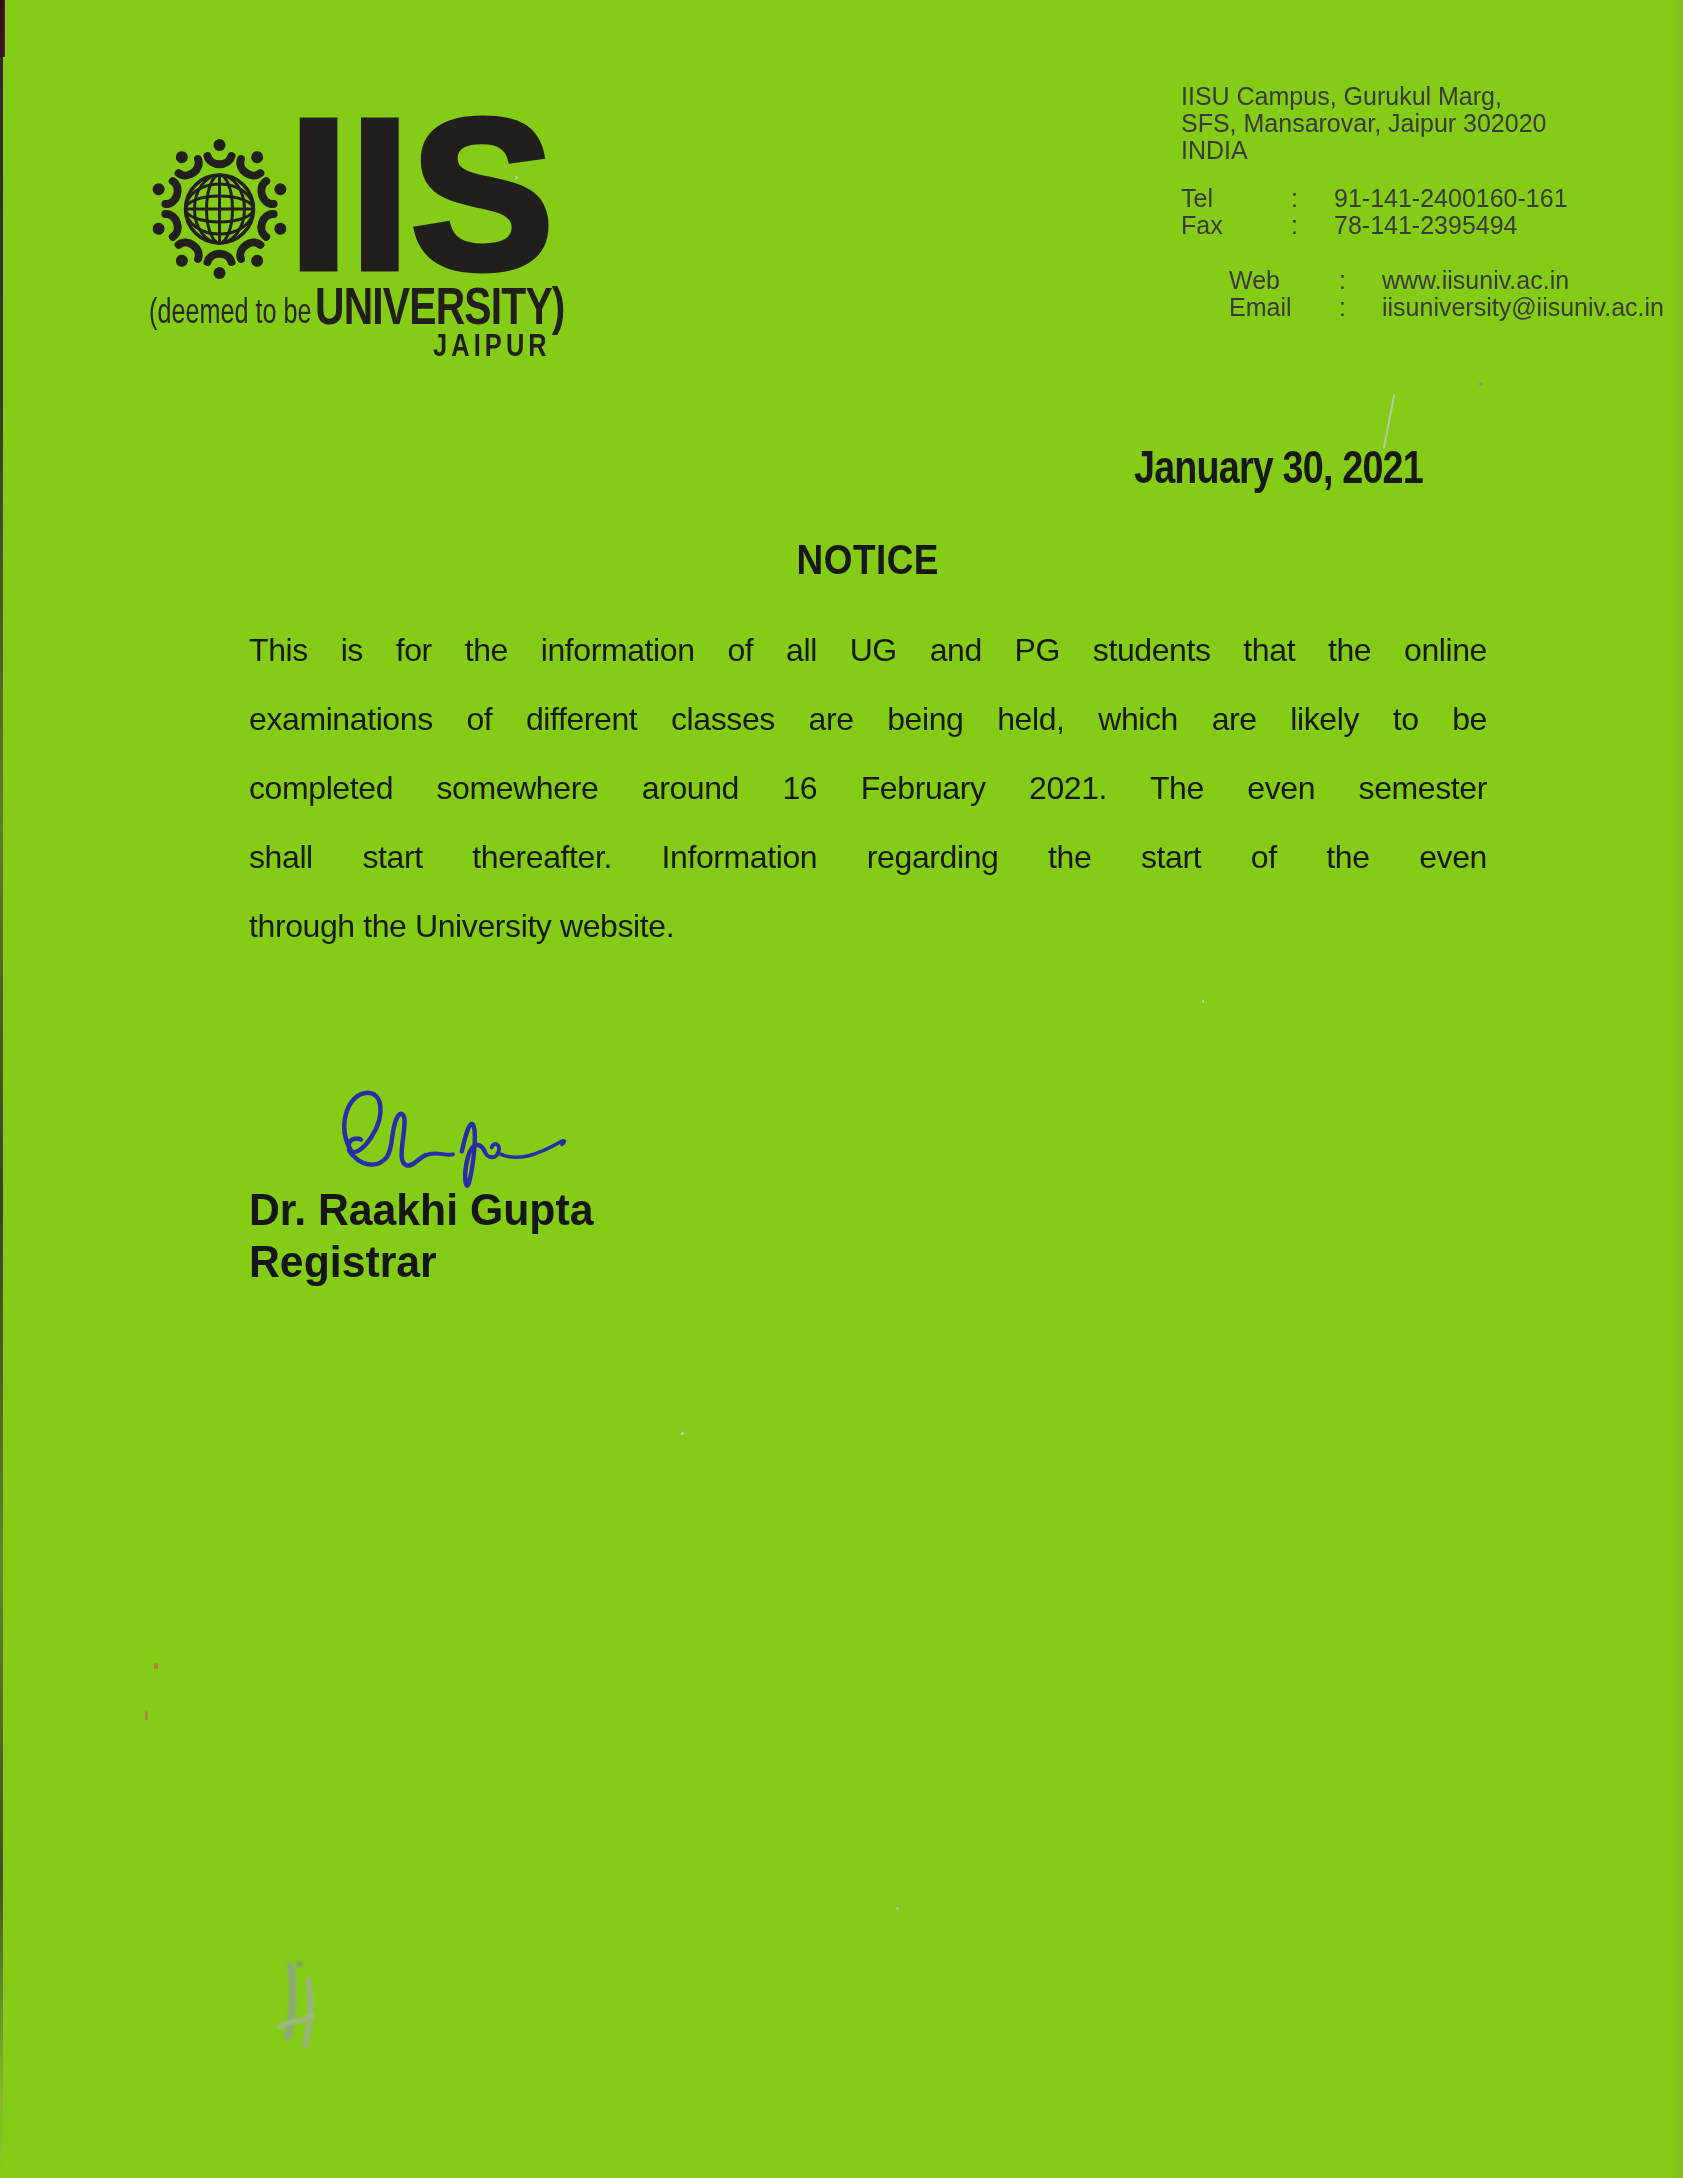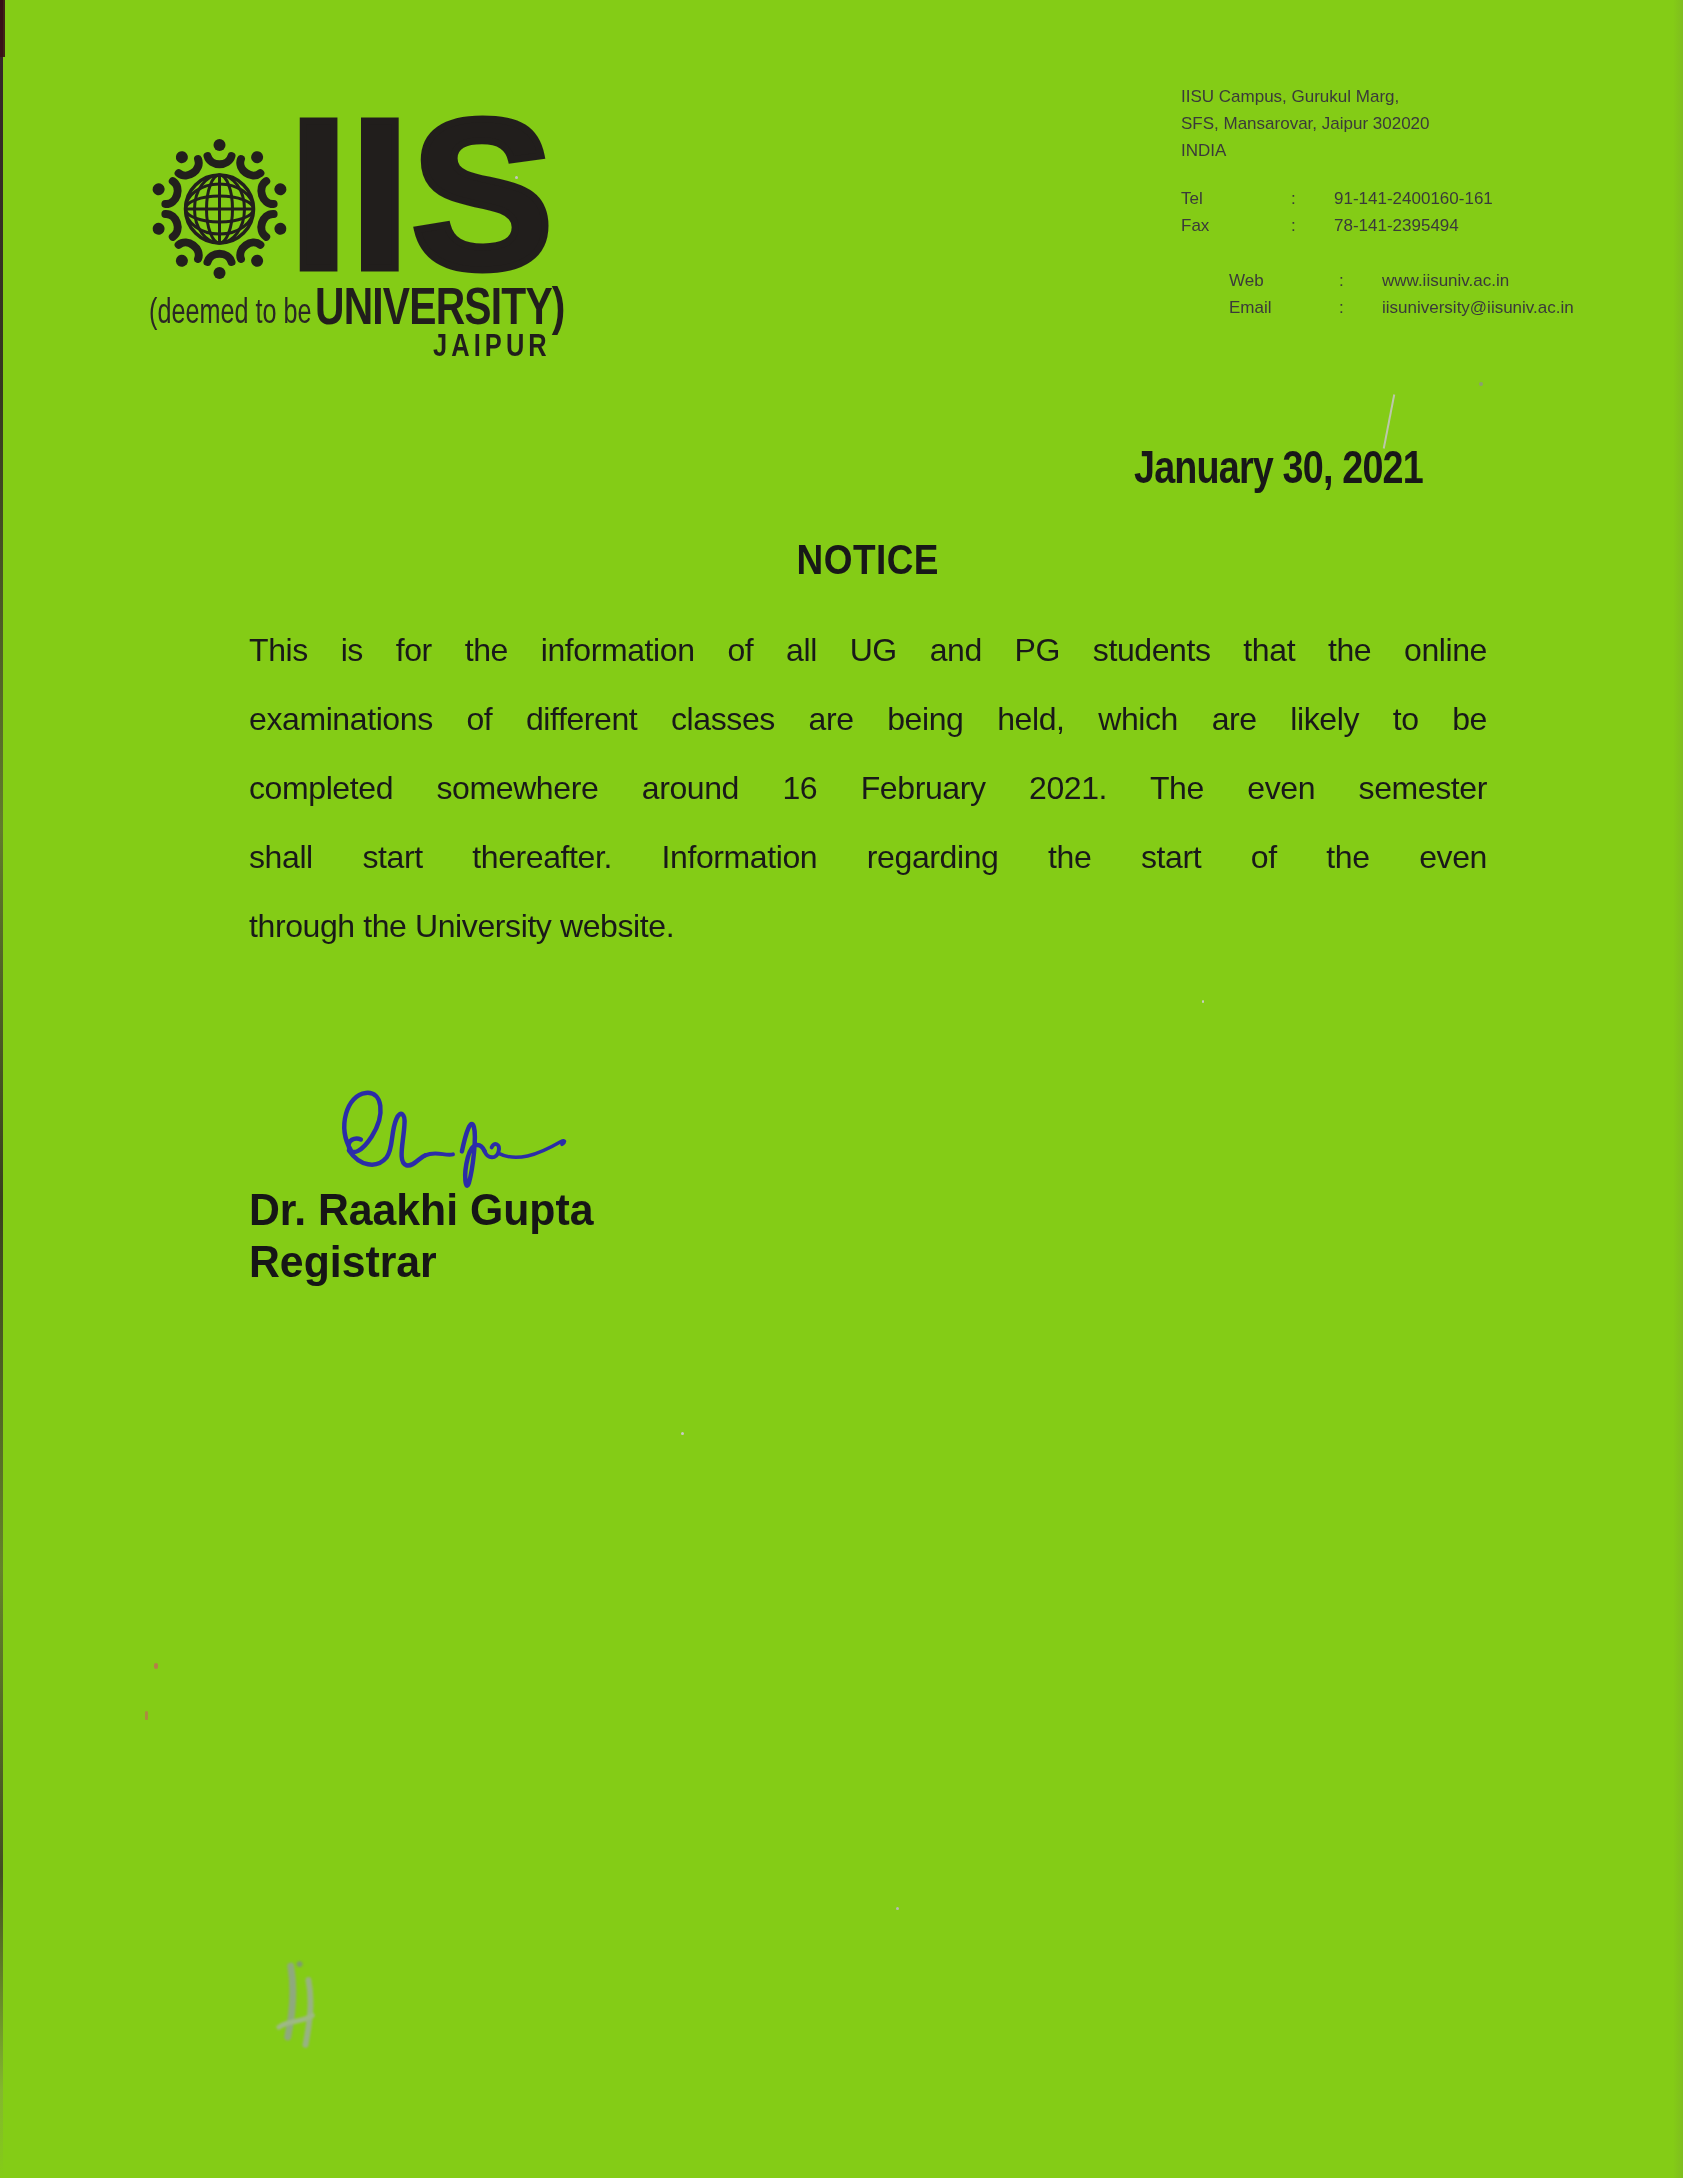--- a/index.html
+++ b/index.html
@@ -36,21 +36,21 @@
   .acronym{position:absolute;left:289px;top:88px;font-size:213px;line-height:213px;
     font-weight:bold;letter-spacing:2px;color:#211e1c;
     -webkit-text-stroke:7px #211e1c;}
   .deemed{position:absolute;left:149px;top:291px;font-size:35px;color:#2a2724;
     transform:scaleX(.72);transform-origin:0 0;white-space:nowrap;}
   .univword{position:absolute;left:315px;top:277px;font-size:51px;font-weight:bold;
     letter-spacing:-1px;color:#211e1c;transform:scaleX(.8);transform-origin:0 0;white-space:nowrap;}
   .city{position:absolute;left:433px;top:328px;font-size:31px;font-weight:bold;
     letter-spacing:5px;color:#211e1c;transform:scaleX(.82);transform-origin:0 0;}
   
-  .contact{position:absolute;left:1181px;top:83px;width:416px;font-size:17px;
+  .contact{position:absolute;left:1181px;top:83px;width:416px;font-size:25px;
     line-height:27px;color:#3a3a3a;}
   .contact-row{display:grid;grid-template-columns:91px 24px auto;line-height:27px;gap:19px;}
   .grp-phone{margin-top:21px;}
   .grp-online{margin-top:28px;margin-left:48px;}
   
   .date{position:absolute;left:1134px;top:440px;font-size:46px;font-weight:bold;
     letter-spacing:-1px;color:#181818;transform:scaleX(.82);transform-origin:0 0;white-space:nowrap;}
   .title-wrap{position:absolute;left:249px;top:535px;width:1238px;text-align:center;}
   .title{display:inline-block;font-size:43px;font-weight:bold;letter-spacing:0.5px;
     color:#181818;transform:scaleX(.86);}

